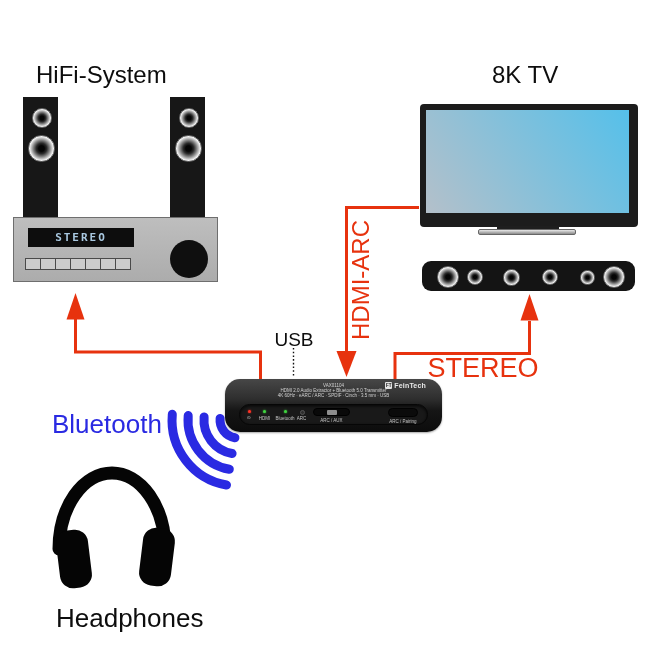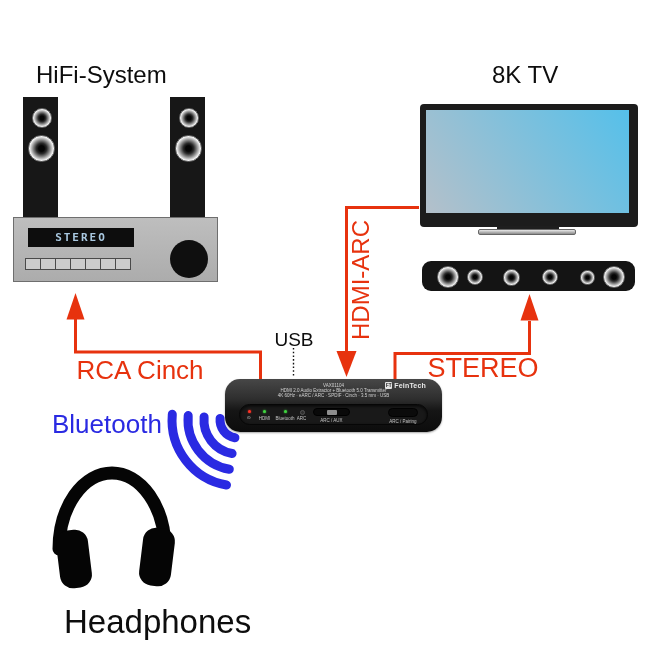--- a/index.html
+++ b/index.html
@@ -101,25 +101,24 @@
     <g>
       <path class="hpband" d="M 59 549 A 53 76 0 0 1 165 549"></path>
       <rect class="hp" x="-16" y="-29" width="32" height="58" rx="13" transform="translate(74,559) rotate(-7)"></rect>
       <rect class="hp" x="-16" y="-29" width="32" height="58" rx="13" transform="translate(157,557) rotate(7)"></rect>
     </g>
   </svg>
 
   <div class="lbl big" style="left:36px; top:62px;">HiFi-System</div>
   <div class="lbl big" style="left:492px; top:62px;">8K TV</div>
   <div class="lbl" style="left:294px; top:330px; font-size:19px; transform:translateX(-50%);">USB</div>
-  <div class="lbl red" style="left:140px; top:356px; font-size:26px; transform:translateX(-50%);">RCA Cinch</div>
   <div class="lbl red" style="left:483px; top:354px; font-size:27px; transform:translateX(-50%);">STEREO</div>
   <div class="lbl red" style="left:361px; top:280px; font-size:24px; transform:translate(-50%,-50%) rotate(-90deg);">HDMI-ARC</div>
   <div class="lbl blue" style="left:52px; top:410px; font-size:26px;">Bluetooth</div>
-  <div class="lbl" style="left:64px; top:604px; font-size:33px;">Headphones</div>
+  <div class="lbl" style="left:56px; top:604px; font-size:26px;">Headphones</div>
 
   <div class="speaker" style="left:23px; top:97px;">
     <div class="drv" style="left:8.5px; top:11px; width:18px; height:18px;"></div>
     <div class="drv" style="left:5px; top:38px; width:25px; height:25px;"></div>
   </div>
   <div class="speaker" style="left:170px; top:97px;">
     <div class="drv" style="left:8.5px; top:11px; width:18px; height:18px;"></div>
     <div class="drv" style="left:5px; top:38px; width:25px; height:25px;"></div>
   </div>
   <div class="receiver">

